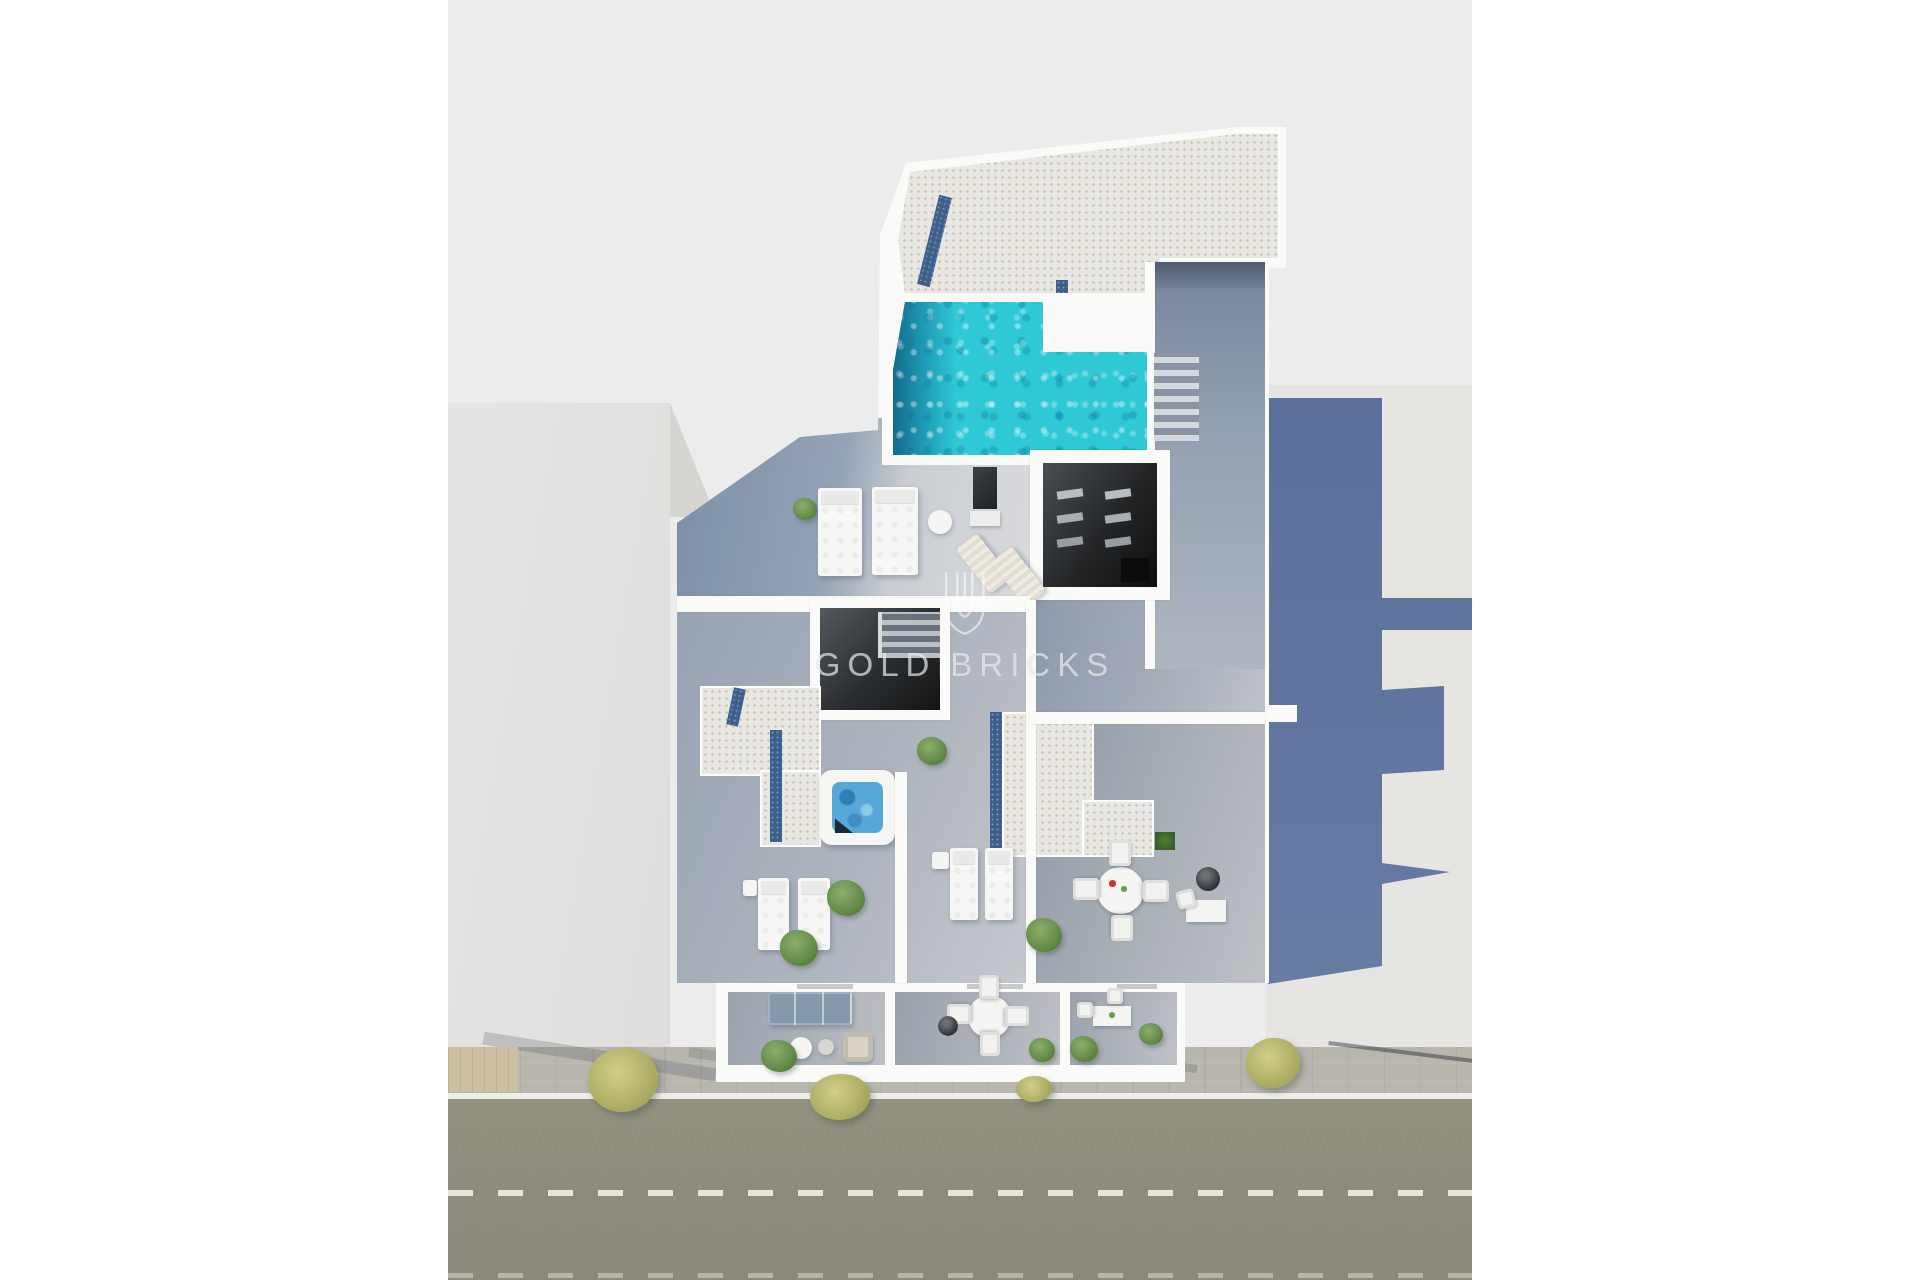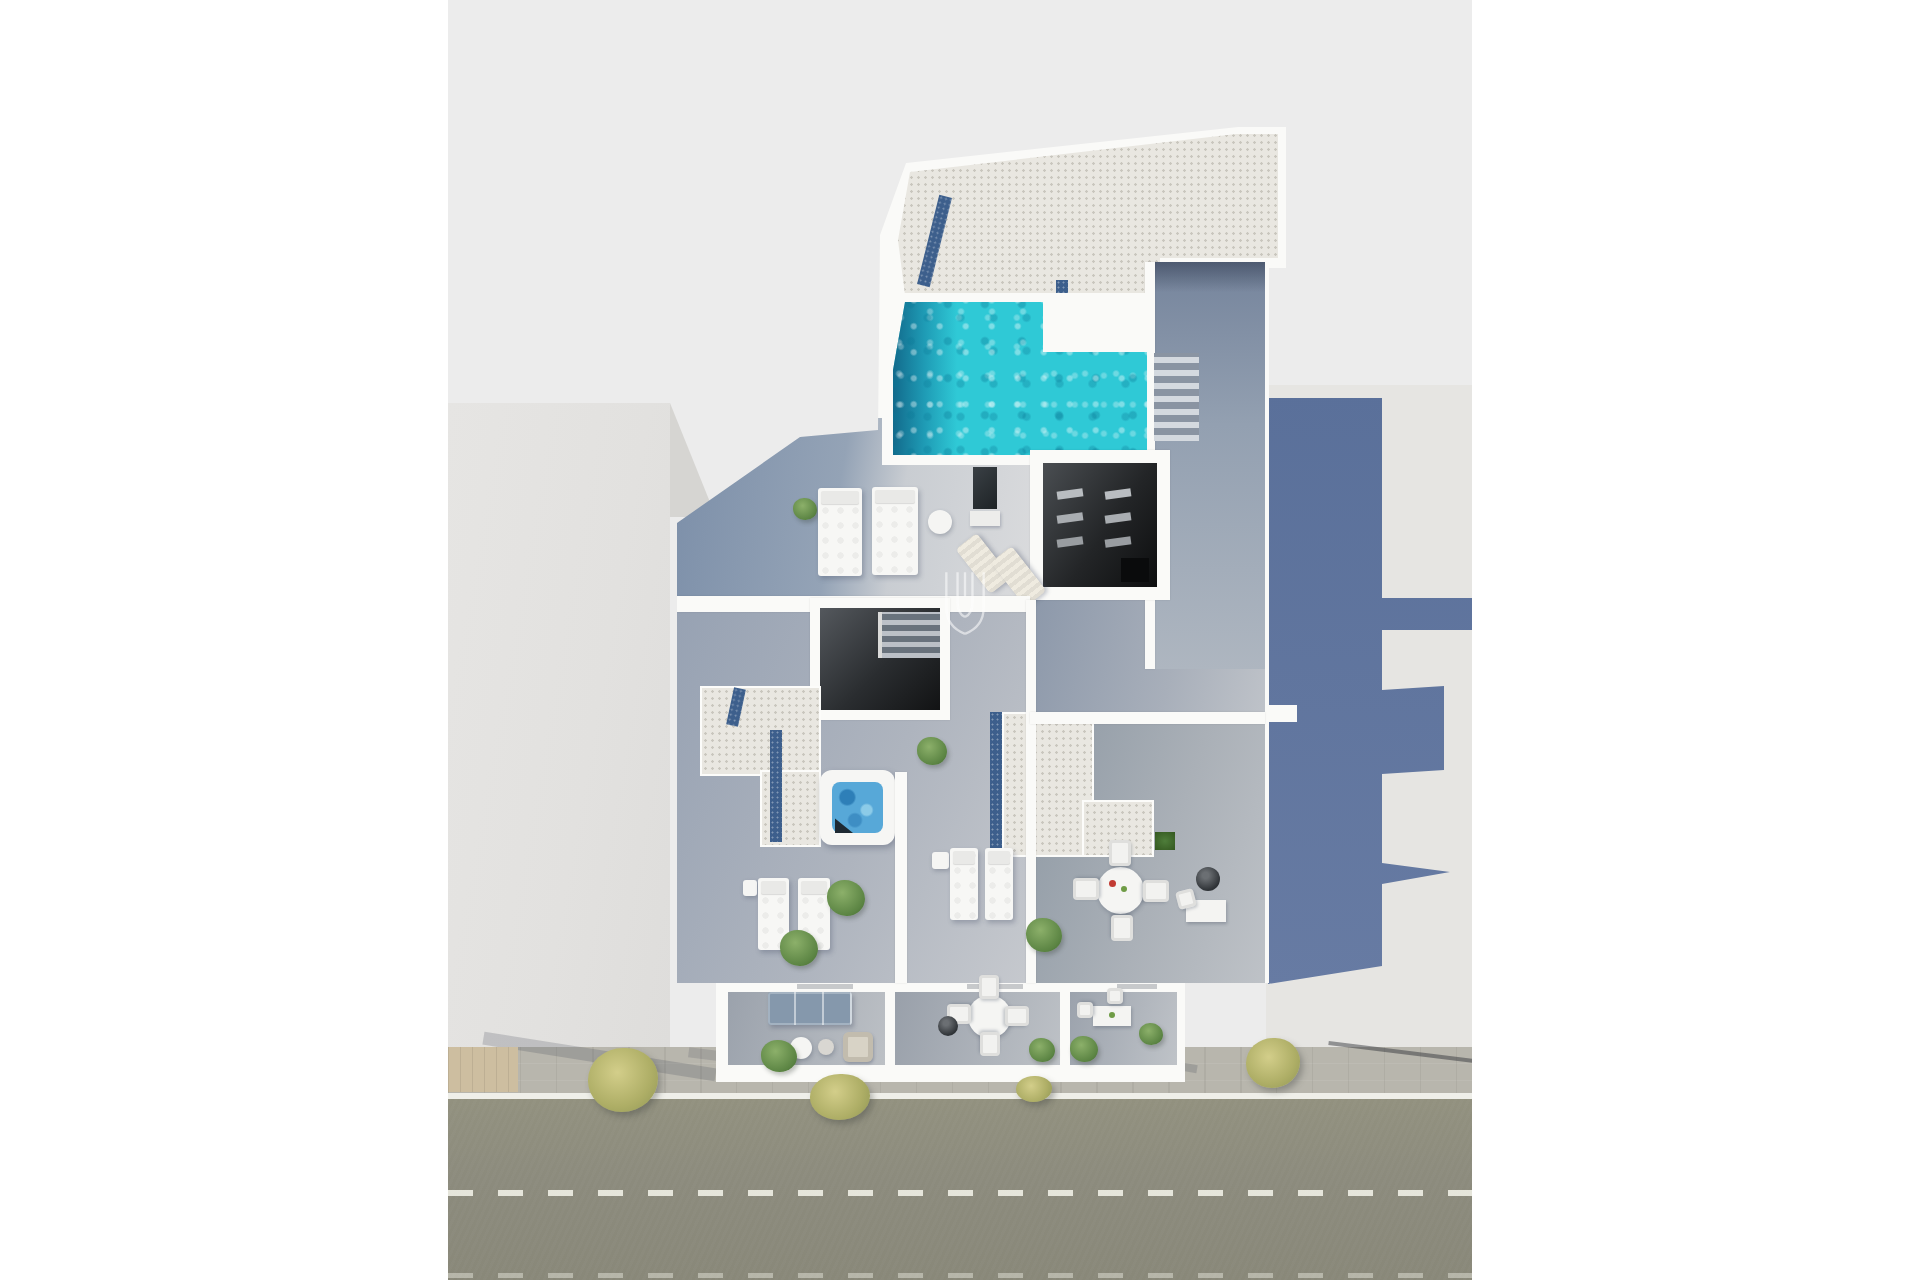--- a/index.html
+++ b/index.html
@@ -255,16 +255,21 @@
     <div class="tree" style="left:798px;top:1038px;width:54px;height:50px;"></div>
 
     <div class="watermark">
       <svg class="wm-logo" width="56" height="72" viewBox="0 0 60 76" fill="none">
         <path d="M10 4 V42 Q10 62 30 70" stroke="#FFFFFF" stroke-width="2.5"></path>
         <path d="M50 4 V42 Q50 62 30 70" stroke="#FFFFFF" stroke-width="2.5"></path>
         <path d="M22 4 V36 Q22 48 30 52" stroke="#FFFFFF" stroke-width="2.5"></path>
         <path d="M38 4 V36 Q38 48 30 52" stroke="#FFFFFF" stroke-width="2.5"></path>
         <path d="M30 4 V30" stroke="#FFFFFF" stroke-width="2.5"></path>
       </svg>
+      <div class="wm-text">
+        <span>GOLD</span>
+        <span class="wm-div"></span>
+        <span>BRICKS</span>
+      </div>
     </div>
 
   </div>
 </div>
 
 </body></html>

